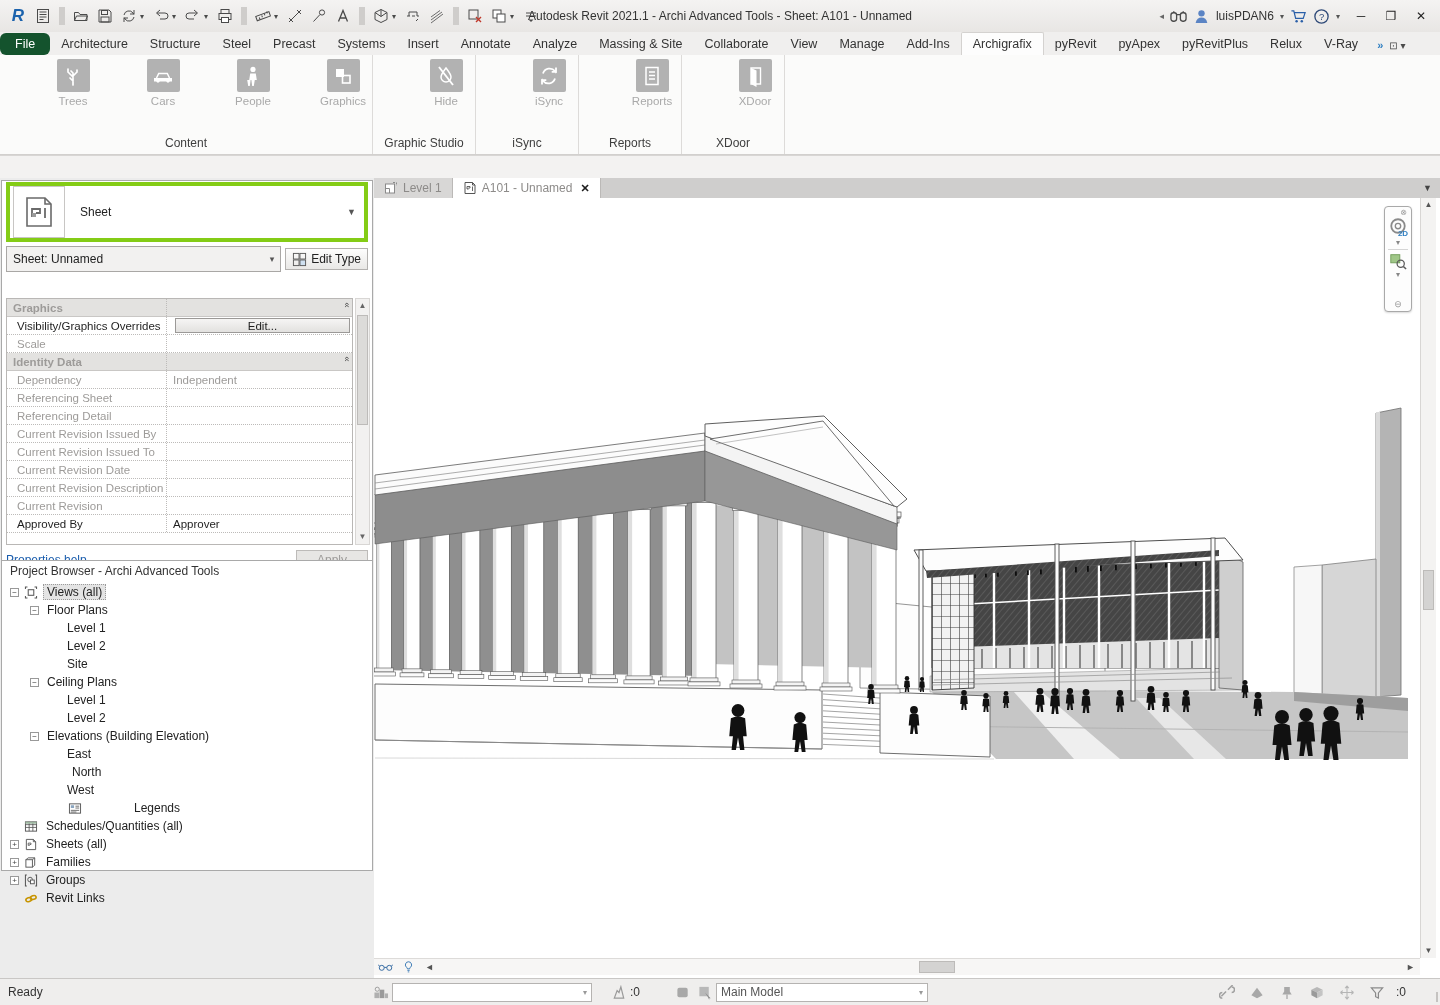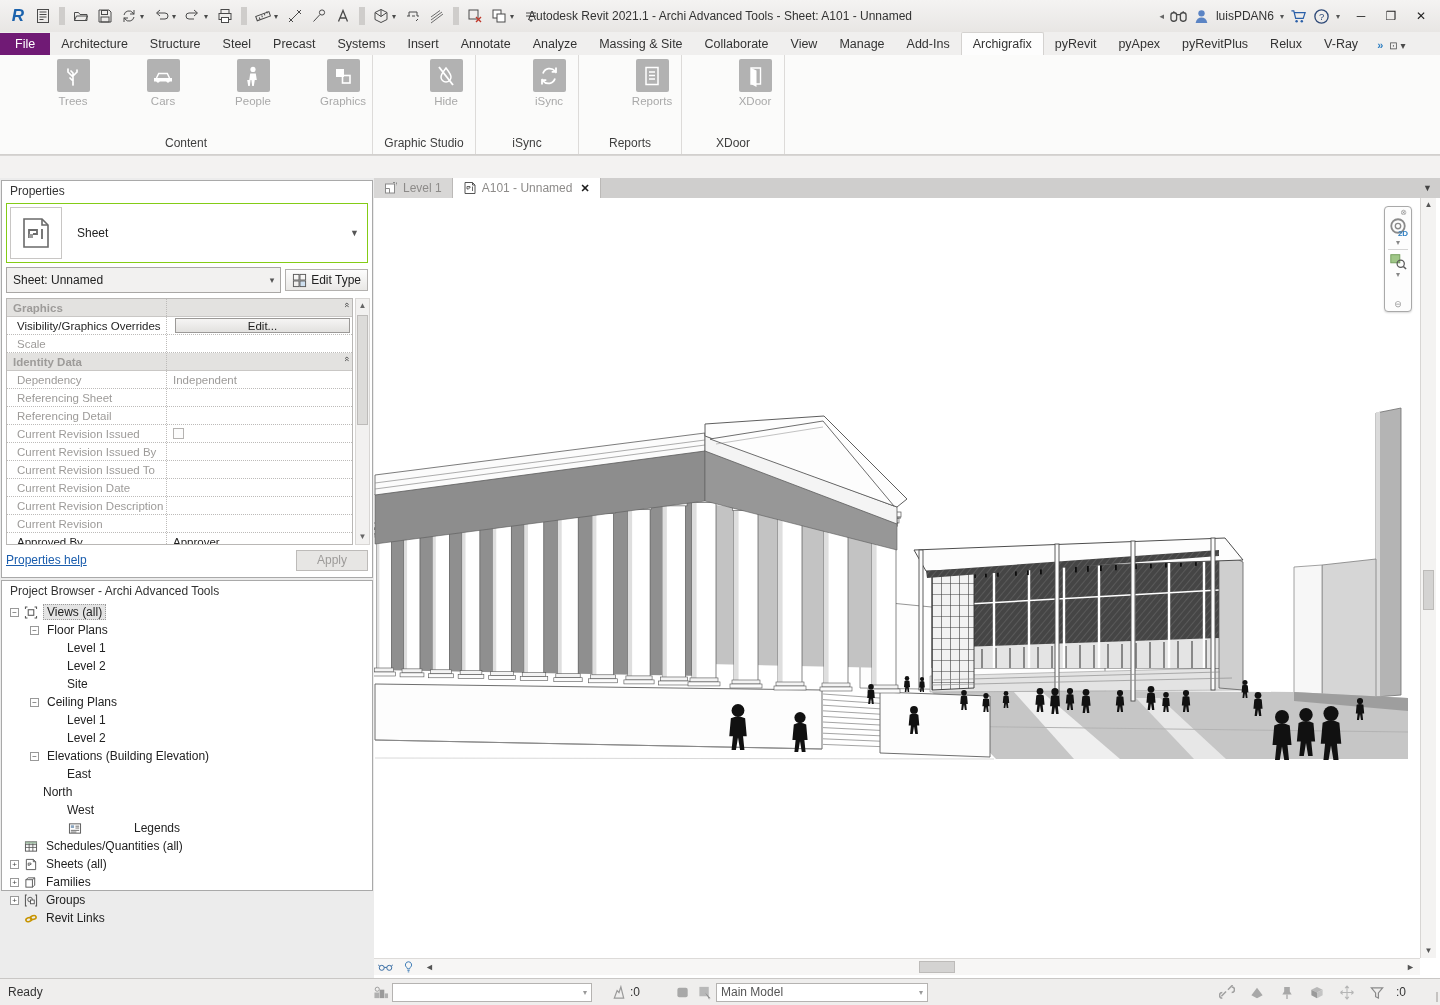--- a/index.html
+++ b/index.html
@@ -22,21 +22,21 @@
   .tb-right .ticon { color:#4a4a4a; display:flex; align-items:center; }
   .tb-right svg { width:17px; height:17px; }
   .username { font-size:12px; color:#333; }
   .winbtns { display:flex; }
   .winbtn { width:30px; height:24px; display:flex; align-items:center; justify-content:center; font-size:12px; color:#222; }
 
   
   .ribbon-tabs { position:absolute; left:0; top:32px; width:1440px; height:23px; background:#f0efee;
     display:flex; align-items:flex-end; }
   .rtab { padding:4px 11px 4px 11px; font-size:12.5px; color:#333; white-space:nowrap; }
-  .rtab.file { background:#701a75; color:#fff; padding:4px 15px; }
+  .rtab.file { background:#14532d; color:#fff; padding:4px 15px;border-radius:6px; }
   .rtab.active { background:#fdfdfd; border:1px solid #d4d2d0; border-bottom:none; border-radius:2px 2px 0 0; }
   .rtab-overflow { color:#2f7fc1; font-weight:bold; padding:4px 2px 4px 8px; font-size:11px; }
   .rtab-toggle { color:#4a4a4a; padding:4px 4px; font-size:10px; }
 
   
   .ribbon-body { position:absolute; left:0; top:55px; width:1440px; height:100px; background:#fbfbfa;
     border-bottom:1px solid #d2d0ce; display:flex; }
   .rpanel { display:flex; flex-direction:column; border-right:1px solid #dddbd9; }
   .rpanel .btnrow { flex:1; display:flex; justify-content:center; align-items:flex-start; gap:2px; padding:4px 7px 0 7px; }
   .rbtn { width:44px; display:flex; flex-direction:column; align-items:center; gap:3px;margin-left:44px; }
@@ -45,21 +45,21 @@
   .rbtn .blabel { font-size:11.5px; color:#a9a9a9; white-space:nowrap; }
   .rpanel .plabel { height:20px; text-align:center; font-size:12px; color:#3e3e3e; line-height:18px; white-space:nowrap; padding:0 6px; }
 
   .mid-strip { position:absolute; left:0; top:155px; width:1440px; height:23px; background:#f3f2f1; border-top:1px solid #d8d6d4; }
 
   
   .left-pane { position:absolute; left:0; top:178px; width:374px; height:800px; background:#ececec; }
   .panelbox { position:absolute; left:1px; width:372px; background:#fff; border:1px solid #a9a9a9; }
   .props { top:2px; height:398px; }
   .props-header { height:21px; line-height:21px; padding-left:8px; font-size:12px; color:#333; background:#fff; }
-  .type-sel { margin:1px 4px 0 4px; height:60px; border:1px solid #84cc16; background:#fff; display:flex; align-items:center; }
+  .type-sel { margin:1px 4px 0 4px; height:60px; border:4px solid #84cc16; background:#fff; display:flex; align-items:center; }
   .type-sel .big-icon { width:52px; height:52px; margin:3px; border:1px solid #c8c6c4; display:flex; align-items:center; justify-content:center; }
   .type-sel .big-icon svg { width:34px; height:34px; }
   .type-sel .tlabel { margin-left:12px; font-size:12px; color:#222; }
   .type-sel .tcaret { margin-left:auto; margin-right:8px; color:#555; font-size:9px; }
   .combo-row { display:flex; align-items:center; margin:4px 4px 2px 4px; gap:4px; }
   .inst-combo { flex:1; height:22px; border:1px solid #a9a7a5; background:#f2f1f0; display:flex; align-items:center; padding:12px 6px; font-size:12px; color:#222; }
   .inst-combo .ccaret { margin-left:auto; color:#555; font-size:9px; }
   .edit-type-btn { height:22px; display:flex; align-items:center; gap:4px; padding:0 6px; background:linear-gradient(#fdfdfd,#e9e8e6); border:1px solid #b3b1af; font-size:12px; color:#222; }
   .edit-type-btn svg { width:15px; height:15px; }
   .props-table { position:absolute; left:4px; right:19px; top:117px; bottom:32px; border:1px solid #b9b7b5; overflow:hidden; background:#fff; }
@@ -73,21 +73,21 @@
   .prow .editbtn { flex:1; margin:1px 2px; height:15px; background:linear-gradient(#f6f5f4,#e2e1df); border:1px solid #9b9997; font-size:11.5px; color:#1e1e1e; display:flex; align-items:center; justify-content:center; }
   .prow .pcheck { width:11px; height:11px; border:1px solid #b5b3b1; background:#fcfcfc; }
   .props-vscroll { position:absolute; right:2px; top:117px; bottom:32px; width:15px; background:#f2f1f0; border:1px solid #d8d6d4; display:flex; flex-direction:column; align-items:center; }
   .props-vscroll .arr { font-size:8px; color:#666; height:14px; line-height:14px; }
   .props-vscroll .track { flex:1; width:100%; position:relative; }
   .props-vscroll .thumb { position:absolute; left:1px; right:1px; top:2px; height:110px; background:#dcdbd9; border:1px solid #bdbbb9; }
   .props-footer { position:absolute; left:4px; right:4px; bottom:6px; height:22px; display:flex; align-items:center; }
   .props-help { color:#1a5dad; text-decoration:underline; font-size:12px; }
   .apply-btn { margin-left:auto; width:72px; height:21px; background:#e7e6e4; border:1px solid #bdbbb9; color:#9d9b99; font-size:12px; display:flex; align-items:center; justify-content:center; }
 
-  .browser { top:402px; height:311px; }
+  .browser { top:382px; height:311px; }
   .browser-title { height:20px; line-height:20px; padding-left:8px; font-size:12px; color:#333; }
   .tree { padding-top:2px; }
   .titem { display:flex; align-items:center; height:18px; font-size:12px; color:#222; white-space:nowrap; }
   .titem .expand { width:9px; height:9px; border:1px solid #999; background:#fff; font-size:8px; line-height:7px; text-align:center; color:#444; margin-right:5px; flex:0 0 auto; }
   .titem .spacer { width:14px; flex:0 0 auto; }
   .titem .ticon16 { width:15px; height:14px; margin-right:4px; flex:0 0 auto; display:flex; align-items:center; }
   .titem .ticon16 svg { width:14px; height:13px; }
   .titem .tlabel2 { padding:0 3px; }
   .titem.selected .tlabel2 { background:#e4e4e4; border:1px dotted #9a9a9a; }
 
@@ -412,21 +412,20 @@
             <div class="blabel">XDoor</div>
           </div>
         </div>
         <div class="plabel">XDoor</div>
       </div>
     </div>
   <div class="mid-strip"></div>
 
   <div class="left-pane">
     <div class="panelbox props">
-      <div class="props-header">Properties</div>
       <div class="type-sel">
         <span class="big-icon">
             <svg viewBox="0 0 34 34">
               <path d="M5 3h18l6 6v22H5z" fill="#fff" stroke="#6a6a6a" stroke-width="1.6"></path>
               <path d="M23 3v6h6" fill="none" stroke="#6a6a6a" stroke-width="1.6"></path>
               <path d="M10 22v-8h8v4h-4" fill="none" stroke="#6a6a6a" stroke-width="1.8"></path>
               <rect x="10" y="18" width="4" height="4" fill="#9a9a9a"></rect>
               <path d="M23 13v10" stroke="#6a6a6a" stroke-width="1.8"></path>
             </svg>
           </span>
@@ -473,26 +472,20 @@
           </div>
           <div class="prow ">
             <span class="plbl">Referencing Sheet</span>
             <span class="pval" style="color: rgb(157, 155, 153);"></span>
           </div>
           <div class="prow ">
             <span class="plbl">Referencing Detail</span>
             <span class="pval" style="color: rgb(157, 155, 153);"></span>
           </div>
           <div class="prow ">
-            <span class="plbl">Current Revision Issued</span>
-            <span class="pval">
-              <span class="pcheck"></span>
-            </span>
-          </div>
-          <div class="prow ">
             <span class="plbl">Current Revision Issued By</span>
             <span class="pval" style="color: rgb(157, 155, 153);"></span>
           </div>
           <div class="prow ">
             <span class="plbl">Current Revision Issued To</span>
             <span class="pval" style="color: rgb(157, 155, 153);"></span>
           </div>
           <div class="prow ">
             <span class="plbl">Current Revision Date</span>
             <span class="pval" style="color: rgb(157, 155, 153);"></span>
@@ -565,21 +558,21 @@
             <span class="tlabel2">Level 2</span>
           </div>
           <div class="titem" style="padding-left: 28px;">
             <span class="expand">−</span>
             <span class="tlabel2">Elevations (Building Elevation)</span>
           </div>
           <div class="titem" style="padding-left: 48px;">
             <span class="spacer"></span>
             <span class="tlabel2">East</span>
           </div>
-          <div class="titem" style="padding-left: 24px;">
+          <div class="titem" style="padding-left: 53px;">
             <span class="spacer"></span>
             <span class="tlabel2">North</span>
           </div>
           <div class="titem" style="padding-left: 48px;">
             <span class="spacer"></span>
             <span class="tlabel2">West</span>
           </div>
           <div class="titem" style="padding-left: 8px; gap: 44px;">
             <span class="spacer"></span>
             <span class="ticon16">

